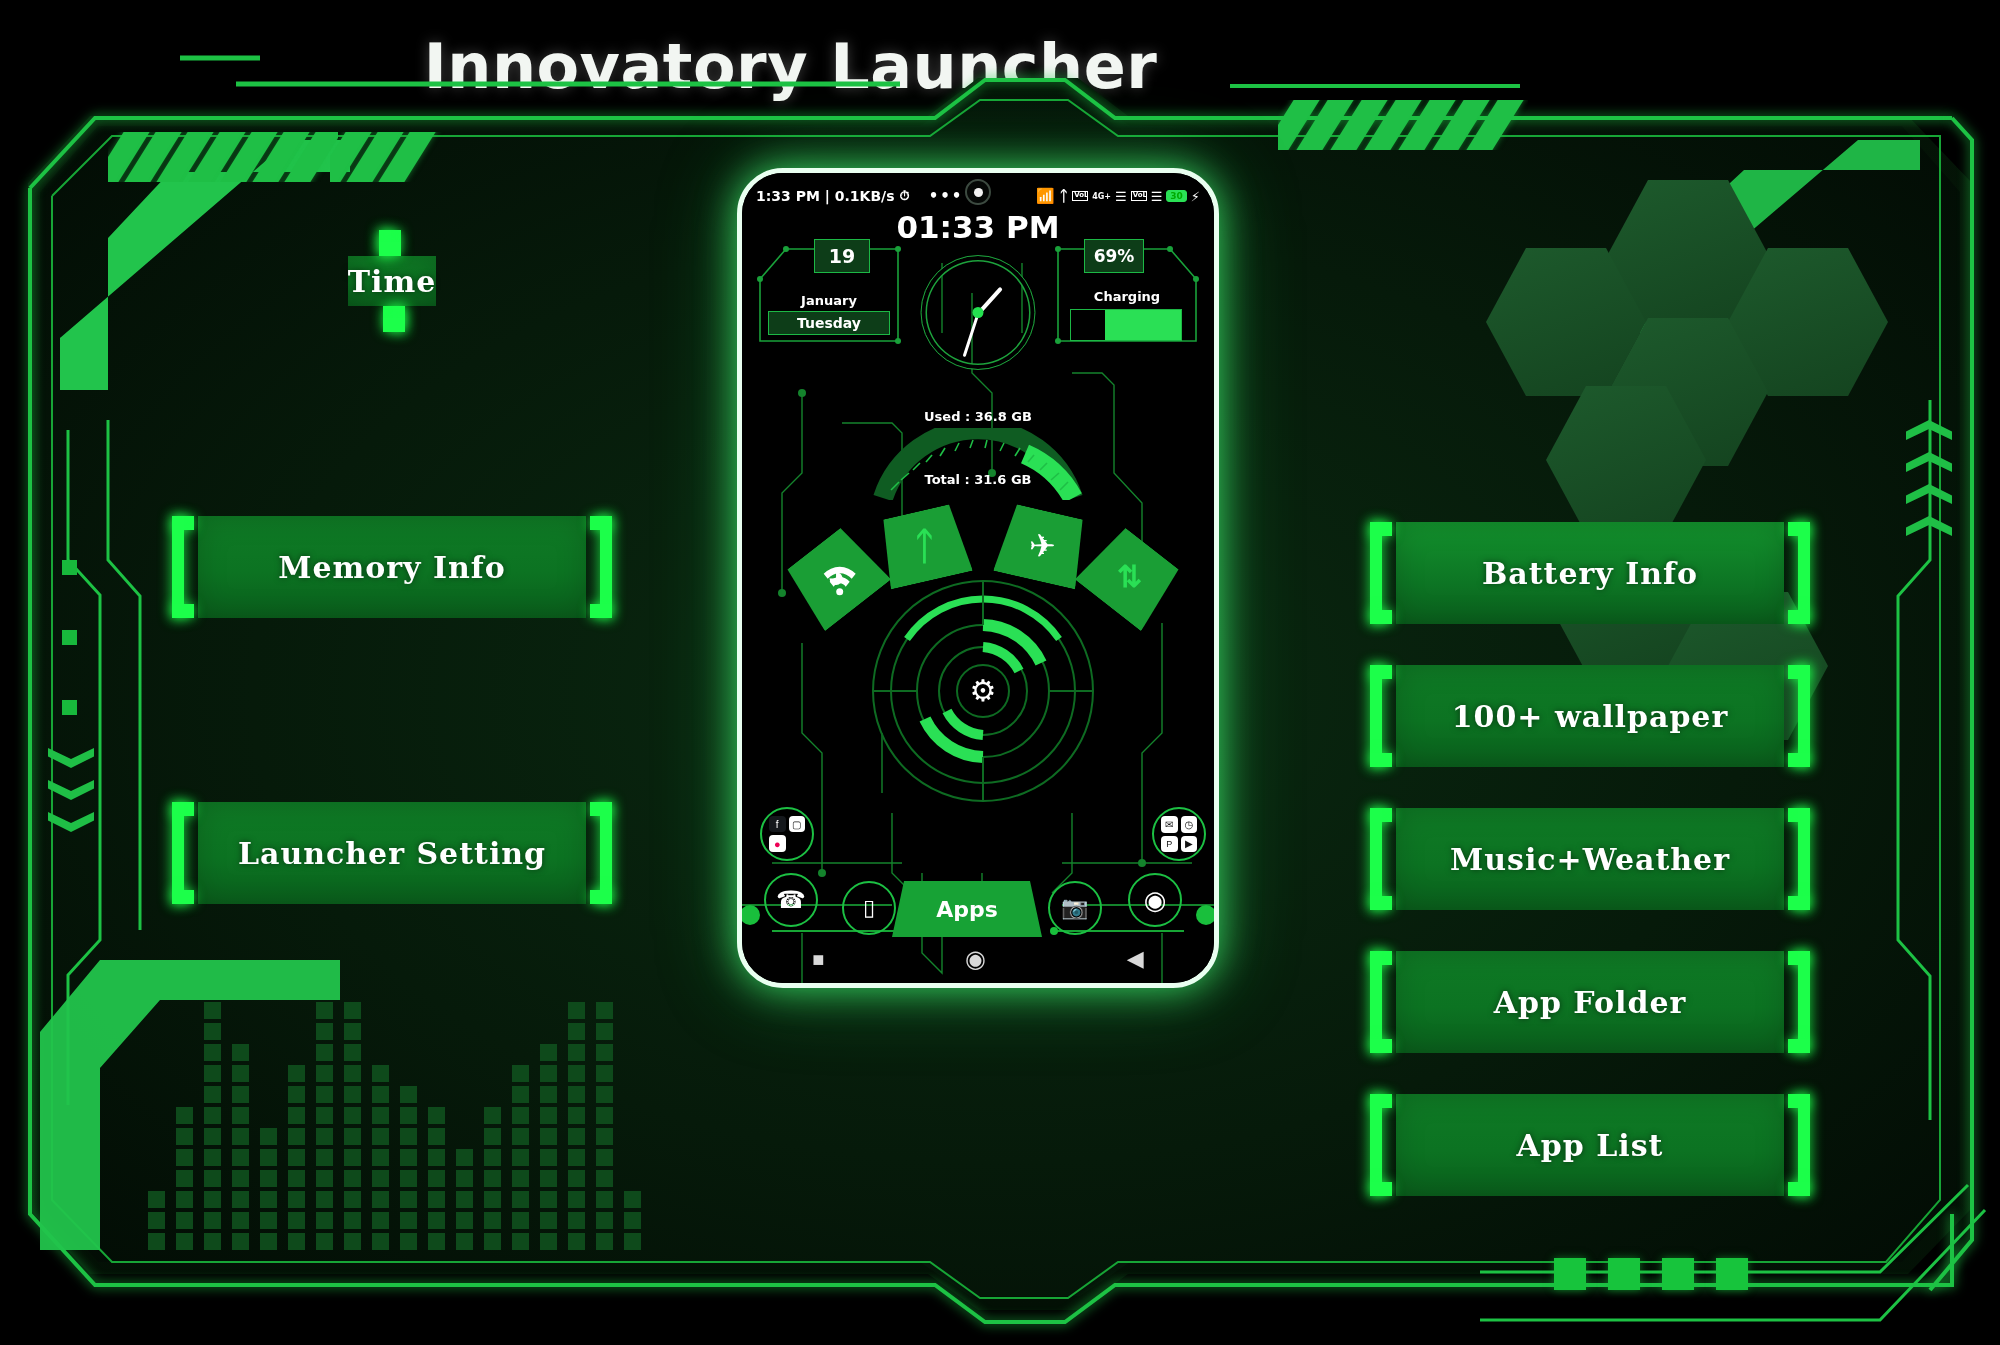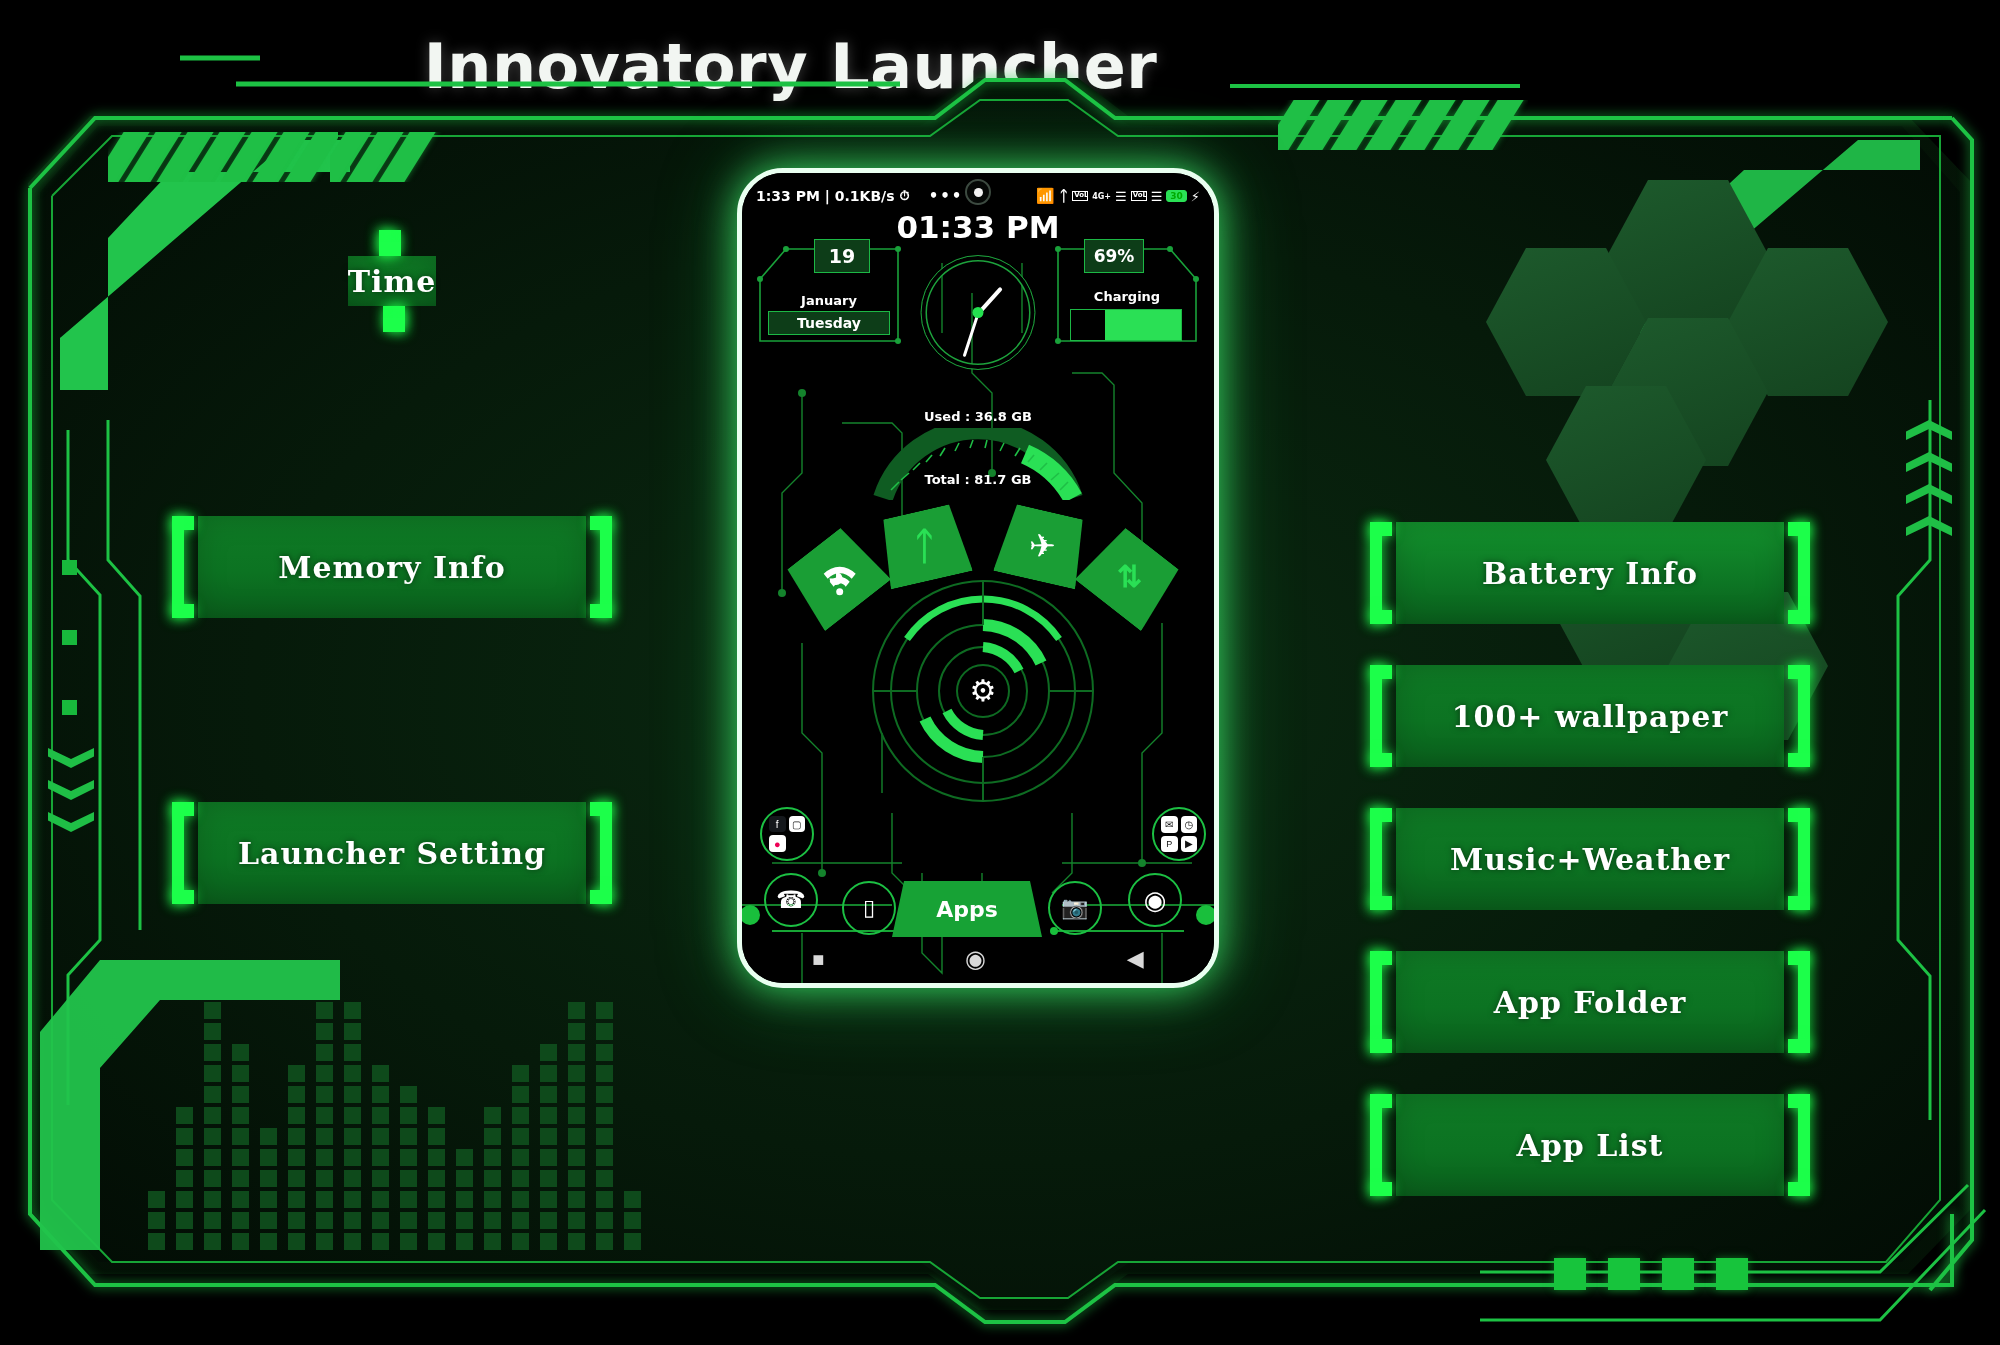--- a/index.html
+++ b/index.html
@@ -681,21 +681,21 @@
             <line x1="97" y1="20" x2="100" y2="12"></line>
               <line x1="112" y1="20" x2="114" y2="12"></line>
             <line x1="127" y1="23" x2="131" y2="15"></line>
               <line x1="142" y1="28" x2="147" y2="20"></line>
             <line x1="155" y1="34" x2="161" y2="27"></line>
               <line x1="167" y1="42" x2="174" y2="35"></line>
             <line x1="178" y1="52" x2="186" y2="45"></line>
               <line x1="187" y1="62" x2="195" y2="54"></line>
           </g>
         </svg>
-        <div class="gauge-text" style="margin-top:-28px;">Total : 81.7 GB</div>
+        <div class="gauge-text" style="margin-top:-28px;">Total : 31.6 GB</div>
       </div>
 
       <div style="position:absolute; left:52px; top:368px; width:84px; height:72px; background:#1a9e35;
                   transform:rotate(-38deg); clip-path:polygon(10% 0,90% 0,100% 100%,0 100%);
                   display:flex; align-items:center; justify-content:center;">
         <span style="color:#fff; font-size:30px; transform:rotate(38deg);">◕</span>
       </div>
       <svg style="position:absolute; left:52px; top:368px; width:84px; height:72px; transform:rotate(-38deg); pointer-events:none;">
         <g transform="translate(42,42) rotate(38)" fill="#ffffff">
           <path d="M-16,-8 a22,22 0 0 1 32,0 l-4,5 a16,16 0 0 0 -24,0 z"></path>

